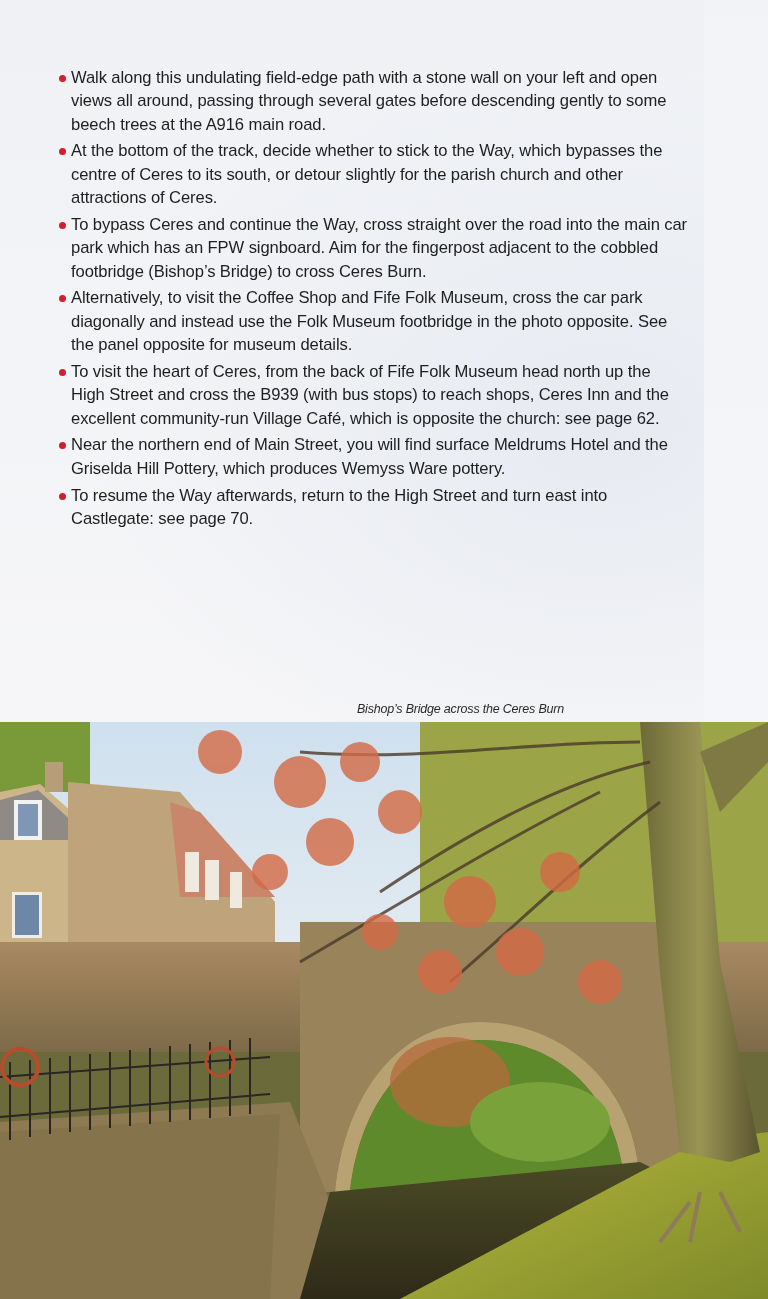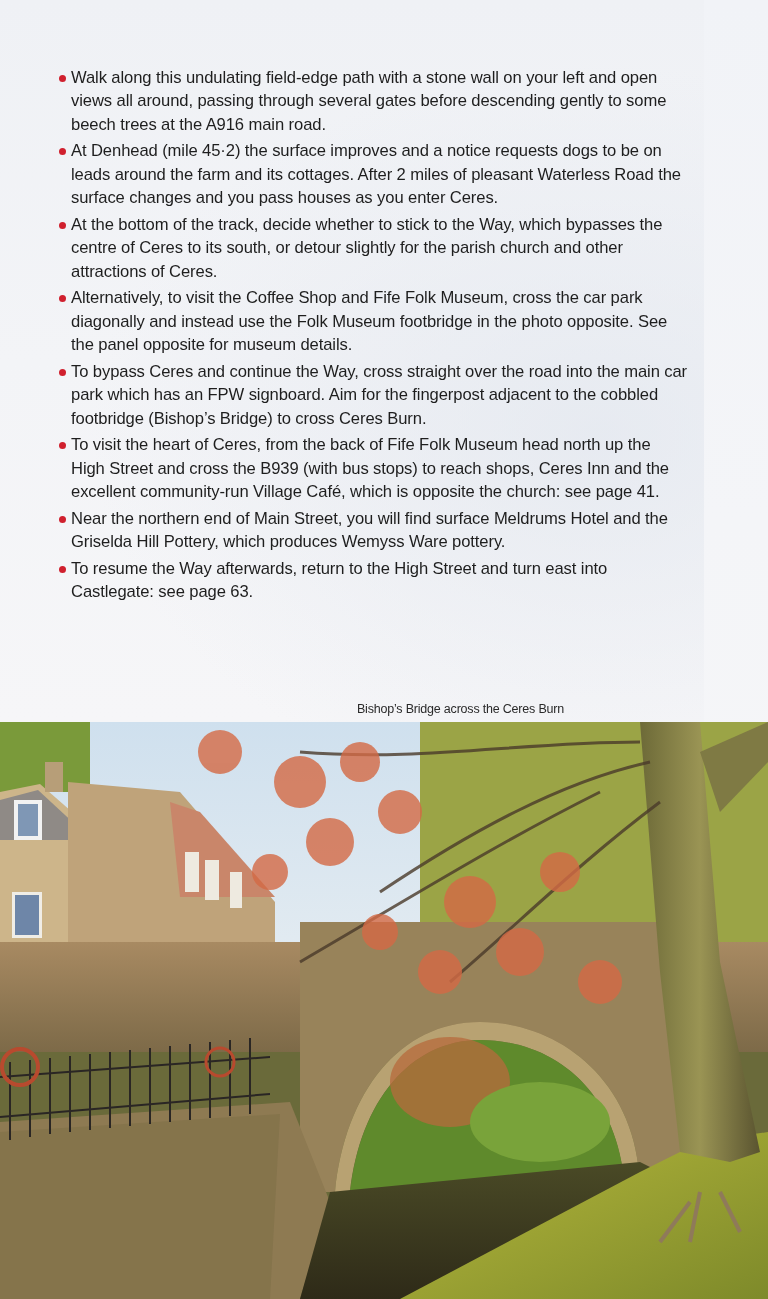--- a/index.html
+++ b/index.html
@@ -24,42 +24,41 @@
     font-size: 16.6px; line-height: 23.3px; letter-spacing: -0.1px;
     margin-bottom: 3.6px; color: #1e1e1e;
   }
   ul.steps li .bullet {
     position: absolute; left: 1px; top: 9px;
     width: 7px; height: 7px; border-radius: 50%;
     background: #d0202e;
   }
   .caption {
     position: absolute; top: 702px; right: 140px;
-    font-size: 12.5px; color: #2a2a2a;
+    font-size: 12.5px; font-style: italic; color: #2a2a2a;
     letter-spacing: -0.2px;
   }
   .photo {
     position: absolute; left: 0; top: 722px; width: 768px; height: 577px; overflow: hidden;
     background: #6a6a3a;
   }
   .photo svg { display: block; }
 </style>
 </head>
 <body>
 
 <div class="text-area">
   <ul class="steps">
     <li><span class="bullet"></span><span>Walk along this undulating field-edge path with a stone wall on your left and open views all around, passing through several gates before descending gently to some beech trees at the A916 main road.</span></li>
-    <li><span class="bullet"></span><span>At Denhead (mile 45·2) the surface improves and a notice requests dogs to be on leads around the farm and its cottages.  After 2 miles of pleasant Waterless Road the surface changes and you pass houses as you enter Ceres.</span></li>
     <li><span class="bullet"></span><span>At the bottom of the track, decide whether to stick to the Way, which bypasses the centre of Ceres to its south, or detour slightly for the parish church and other attractions of Ceres.</span></li>
+    <li><span class="bullet"></span><span>To bypass Ceres and continue the Way, cross straight over the road into the main car park which has an FPW signboard.  Aim for the fingerpost adjacent to the cobbled footbridge (Bishop’s Bridge) to cross Ceres Burn.</span></li>
     <li><span class="bullet"></span><span>Alternatively, to visit the Coffee Shop and Fife Folk Museum, cross the car park diagonally and instead use the Folk Museum footbridge in the photo opposite.  See the panel opposite for museum details.</span></li>
-    <li><span class="bullet"></span><span>To bypass Ceres and continue the Way, cross straight over the road into the main car park which has an FPW signboard.  Aim for the fingerpost adjacent to the cobbled footbridge (Bishop’s Bridge) to cross Ceres Burn.</span></li>
-    <li><span class="bullet"></span><span>To visit the heart of Ceres, from the back of Fife Folk Museum head north up the High Street and cross the B939 (with bus stops) to reach shops, Ceres Inn and the excellent community-run Village Café, which is opposite the church: see page 41.</span></li>
+    <li><span class="bullet"></span><span>To visit the heart of Ceres, from the back of Fife Folk Museum head north up the High Street and cross the B939 (with bus stops) to reach shops, Ceres Inn and the excellent community-run Village Café, which is opposite the church: see page 62.</span></li>
     <li><span class="bullet"></span><span>Near the northern end of Main Street, you will find surface Meldrums Hotel and the Griselda Hill Pottery, which produces Wemyss Ware pottery.</span></li>
-    <li><span class="bullet"></span><span>To resume the Way afterwards, return to the High Street and turn east into Castlegate: see page 63.</span></li>
+    <li><span class="bullet"></span><span>To resume the Way afterwards, return to the High Street and turn east into Castlegate: see page 70.</span></li>
   </ul>
   <div class="caption">Bishop’s Bridge across the Ceres Burn</div>
 </div>
 
 <div class="photo" title="Stone arched footbridge over a stream with autumn trees and stone cottages">
   <svg width="768" height="577" viewBox="0 0 768 577" xmlns="http://www.w3.org/2000/svg">
     <defs>
       <linearGradient id="sky" x1="0" y1="0" x2="0" y2="1">
         <stop offset="0" stop-color="#cfe0ee"></stop>
         <stop offset="1" stop-color="#e8eef2"></stop>

